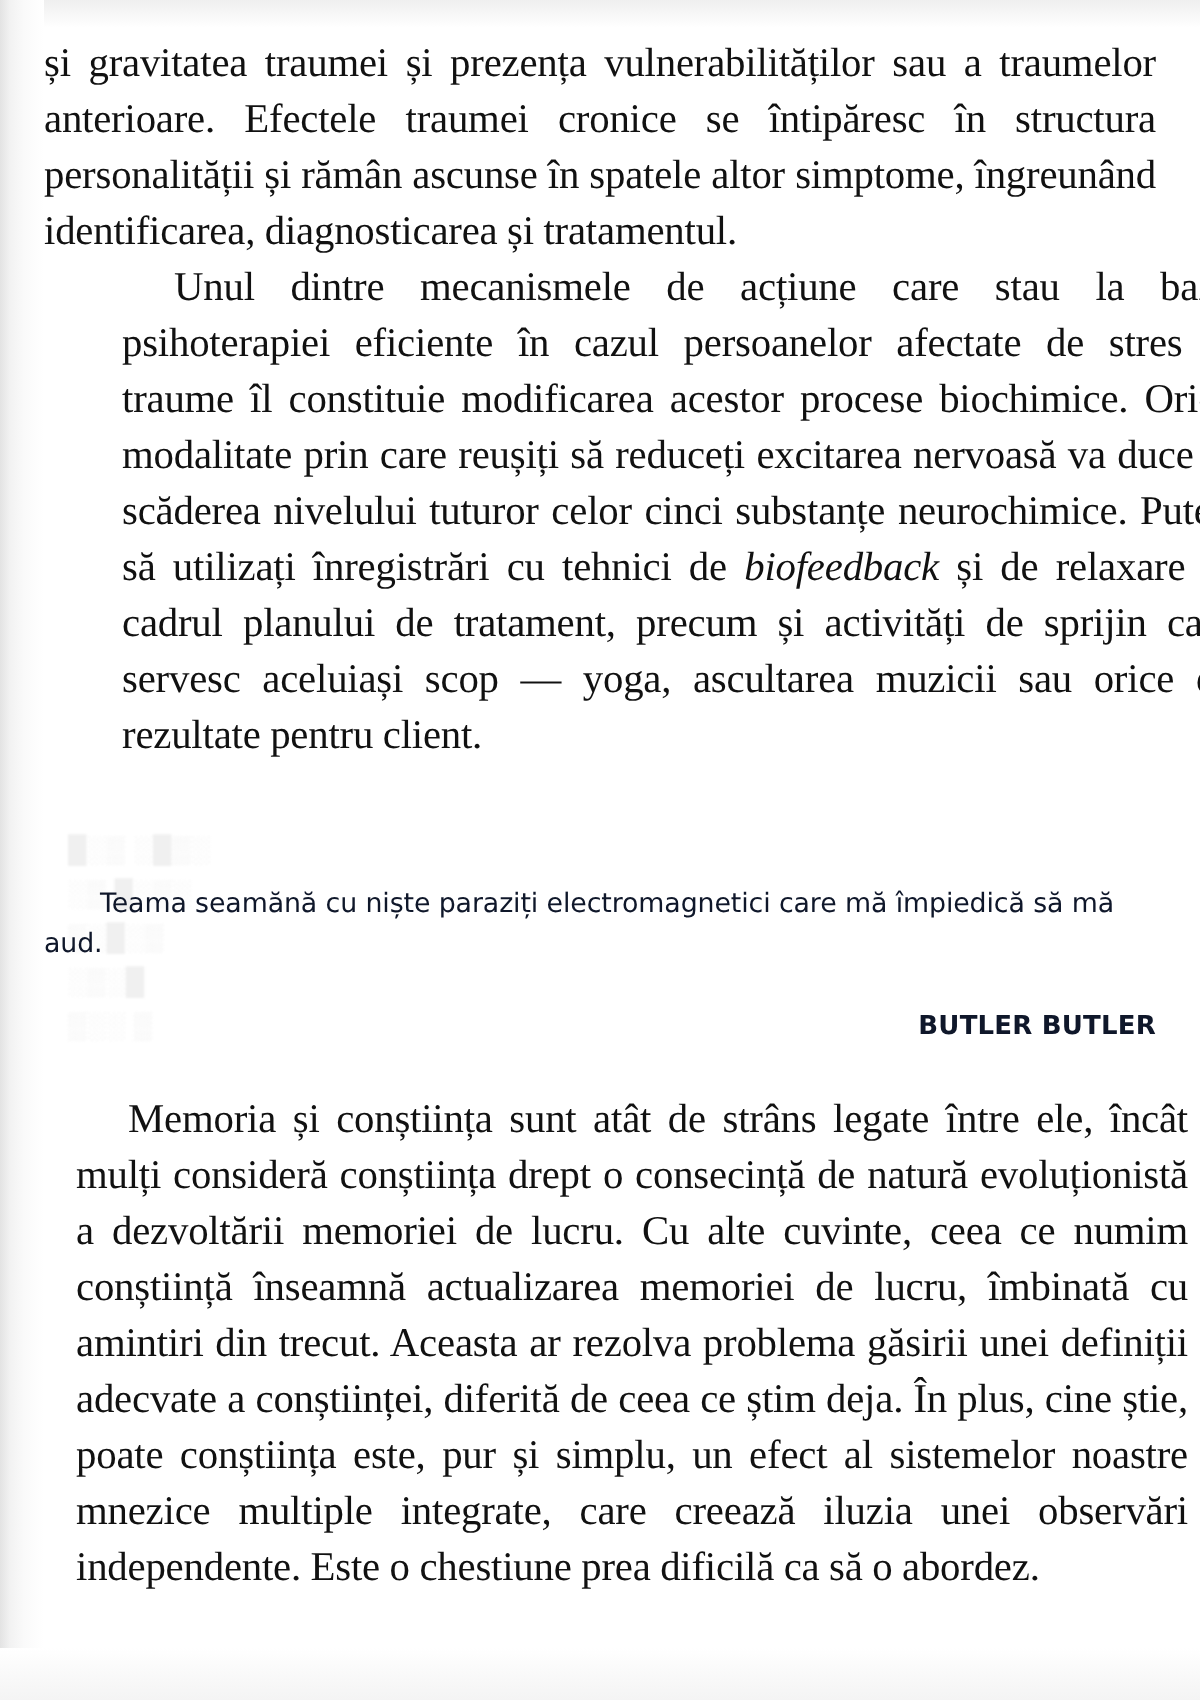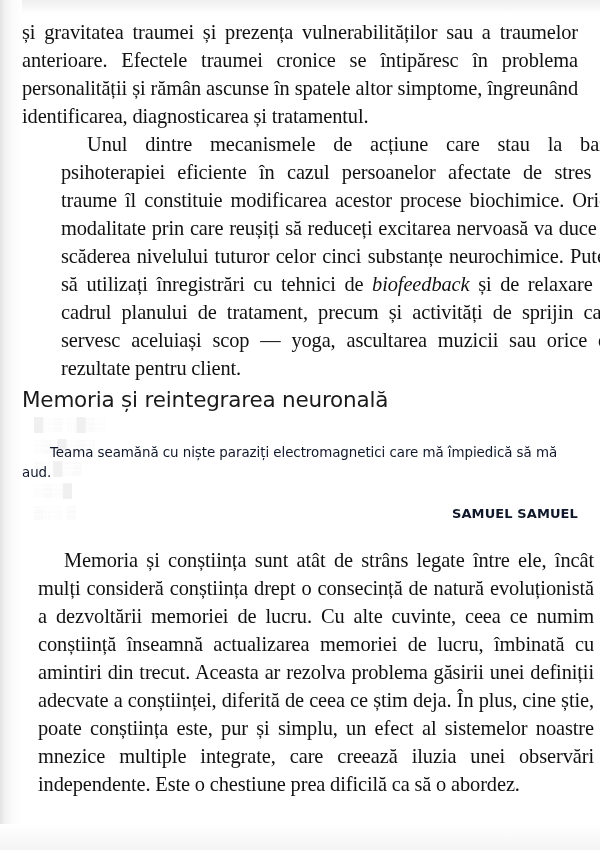--- a/index.html
+++ b/index.html
@@ -133,34 +133,31 @@
     <div>█░▒ ░█▒░</div>
     <div>░▒ █░▒░</div>
     <div>▒░█░▒</div>
     <div>░▒░█</div>
     <div>▒░░ ▒</div>
   </div>
 
   <div class="content">
 
     <div class="blk-p1">
-      <p class="body no-indent">și gravitatea traumei și prezența vulnerabilităților sau a traumelor anterioare. Efectele traumei cronice se întipăresc în problema personalității și rămân ascunse în spatele altor simptome, îngreunând identificarea, diagnosticarea și tratamentul.</p>
+      <p class="body no-indent">și gravitatea traumei și prezența vulnerabilităților sau a traumelor anterioare. Efectele traumei cronice se întipăresc în structura personalității și rămân ascunse în spatele altor simptome, îngreunând identificarea, diagnosticarea și tratamentul.</p>
     </div>
 
     <div class="blk-p2">
       <p class="body"><span>Unul dintre mecanismele de acțiune care stau la baza psihoterapiei eficiente în cazul persoanelor afectate de stres și traume îl constituie modificarea acestor procese biochimice. Orice modalitate prin care reușiți să reduceți excitarea nervoasă va duce la scăderea nivelului tuturor celor cinci substanțe neurochimice. Puteți să utilizați înregistrări cu tehnici de </span><span class="it">biofeedback</span><span> și de relaxare în cadrul planului de tratament, precum și activități de sprijin care servesc aceluiași scop — yoga, ascultarea muzicii sau orice dă rezultate pentru client.</span></p>
     </div>
 
-    <div class="blk-head">
-      <h2 class="section-heading">Memoria și reintegrarea neuronală</h2>
-    </div>
 
     <div class="blk-quote epigraph">
       <p class="epigraph-text">Teama seamănă cu niște paraziți electromagnetici care mă împiedică să mă aud.</p>
-      <p class="epigraph-attrib" style="margin-top:22px;">SAMUEL SAMUEL</p>
+      <p class="epigraph-attrib" style="margin-top:22px;">BUTLER BUTLER</p>
     </div>
 
     <div class="blk-p3">
       <p class="body">Memoria și conștiința sunt atât de strâns legate între ele, încât mulți consideră conștiința drept o consecință de natură evoluționistă a dezvoltării memoriei de lucru. Cu alte cuvinte, ceea ce numim conștiință înseamnă actualizarea memoriei de lucru, îmbinată cu amintiri din trecut. Aceasta ar rezolva problema găsirii unei definiții adecvate a conștiinței, diferită de ceea ce știm deja. În plus, cine știe, poate conștiința este, pur și simplu, un efect al sistemelor noastre mnezice multiple integrate, care creează iluzia unei observări independente. Este o chestiune prea dificilă ca să o abordez.</p>
     </div>
 
   </div>
 </div>
 
 </body></html>

